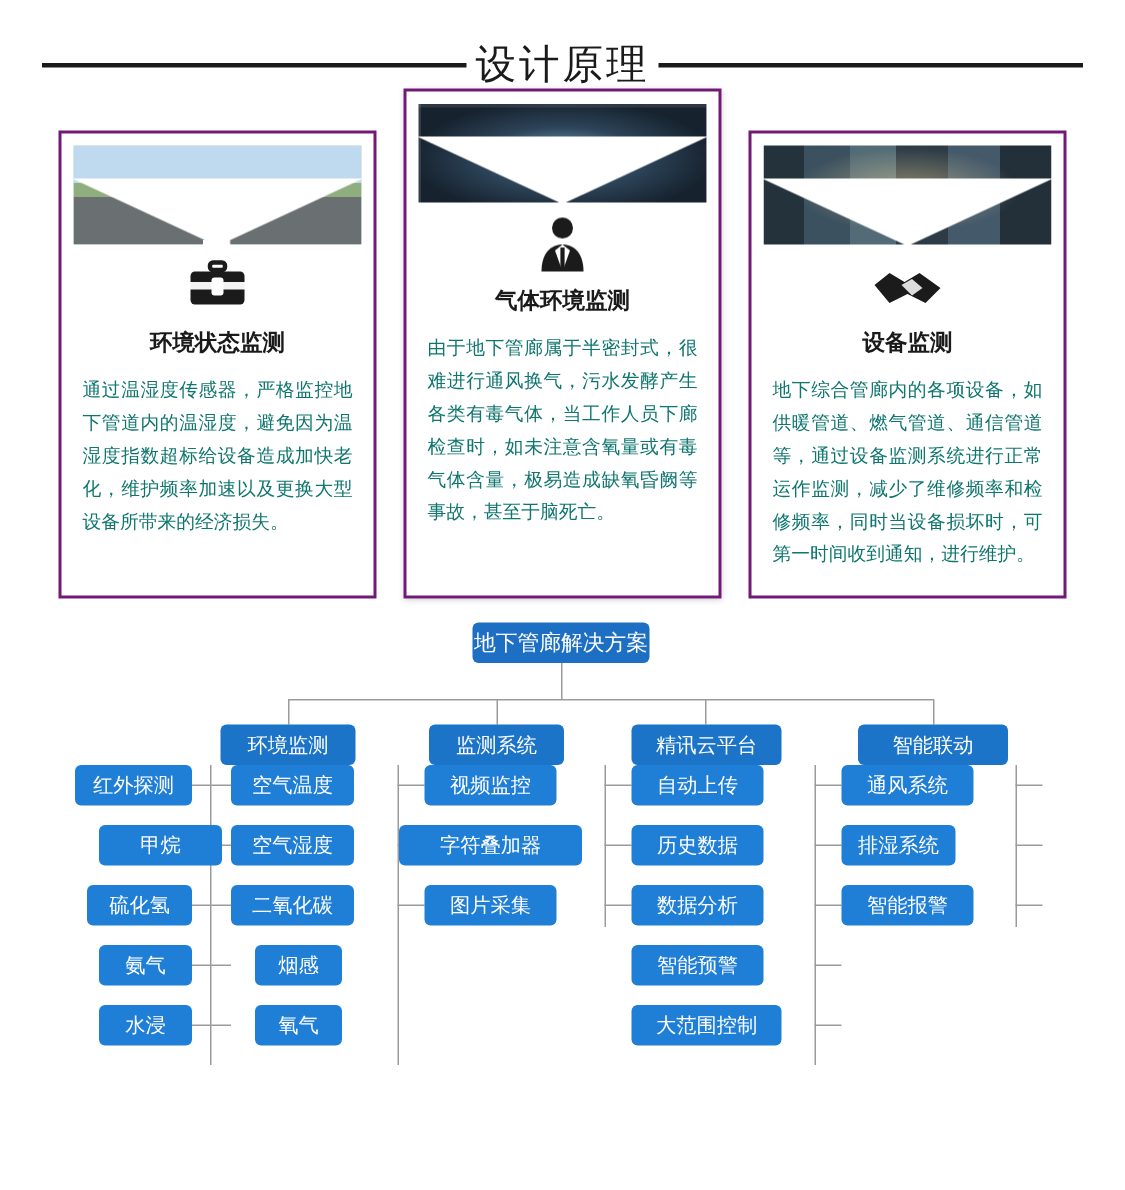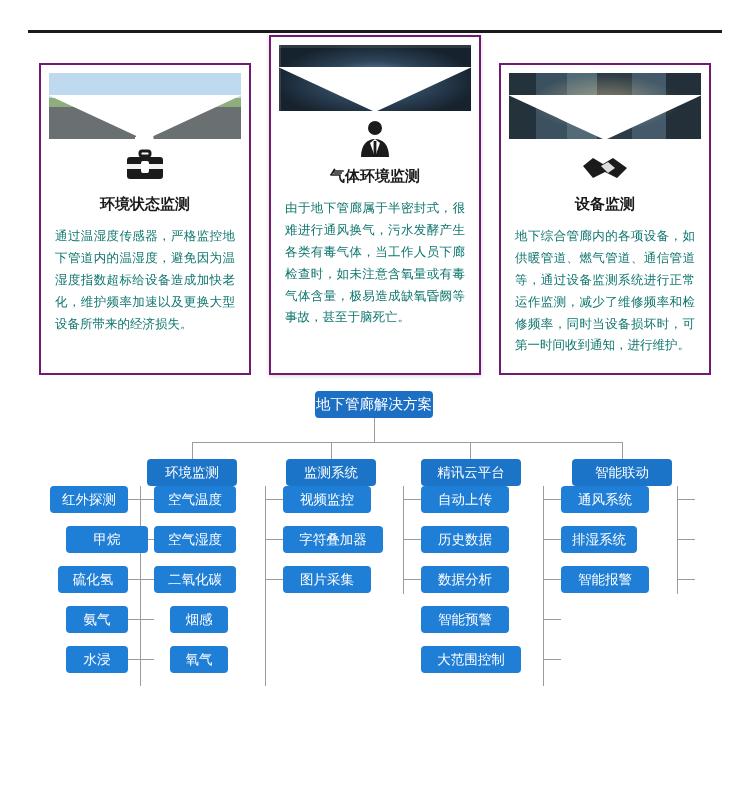--- a/index.html
+++ b/index.html
@@ -188,20 +188,21 @@
     background: #9b9b9b;
   }
   .line.h { height: 1px; }
   .line.v { width: 1px; }
 </style>
 </head>
 <body>
 
 <div class="title-row">
   <div class="title-rule"></div>
+  <div class="title-text">设计原理</div>
   <div class="title-rule"></div>
 </div>
 
 <div class="cards">
 
   <div class="card">
     <div class="photo">
       <div class="img road"></div>
     </div>
     <div class="vmask"></div>
@@ -305,21 +306,21 @@
   <div class="node leaf" style="left:66px; top:215px; width:62px;">氨气</div>
   <div class="node leaf" style="left:66px; top:255px; width:62px;">水浸</div>
 
   <div class="node leaf" style="left:154px; top:95px; width:82px;">空气温度</div>
   <div class="node leaf" style="left:154px; top:135px; width:82px;">空气湿度</div>
   <div class="node leaf" style="left:154px; top:175px; width:82px;">二氧化碳</div>
   <div class="node leaf" style="left:170px; top:215px; width:58px;">烟感</div>
   <div class="node leaf" style="left:170px; top:255px; width:58px;">氧气</div>
 
   <div class="node leaf" style="left:283px; top:95px; width:88px;">视频监控</div>
-  <div class="node leaf" style="left:283px; top:135px; width:100px;">字符叠加器</div>
+  <div class="node leaf" style="left:266px; top:135px; width:122px;">字符叠加器</div>
   <div class="node leaf" style="left:283px; top:175px; width:88px;">图片采集</div>
 
   <div class="node leaf" style="left:421px; top:95px; width:88px;">自动上传</div>
   <div class="node leaf" style="left:421px; top:135px; width:88px;">历史数据</div>
   <div class="node leaf" style="left:421px; top:175px; width:88px;">数据分析</div>
   <div class="node leaf" style="left:421px; top:215px; width:88px;">智能预警</div>
   <div class="node leaf" style="left:421px; top:255px; width:100px;">大范围控制</div>
 
   <div class="node leaf" style="left:561px; top:95px; width:88px;">通风系统</div>
   <div class="node leaf" style="left:561px; top:135px; width:76px;">排湿系统</div>

